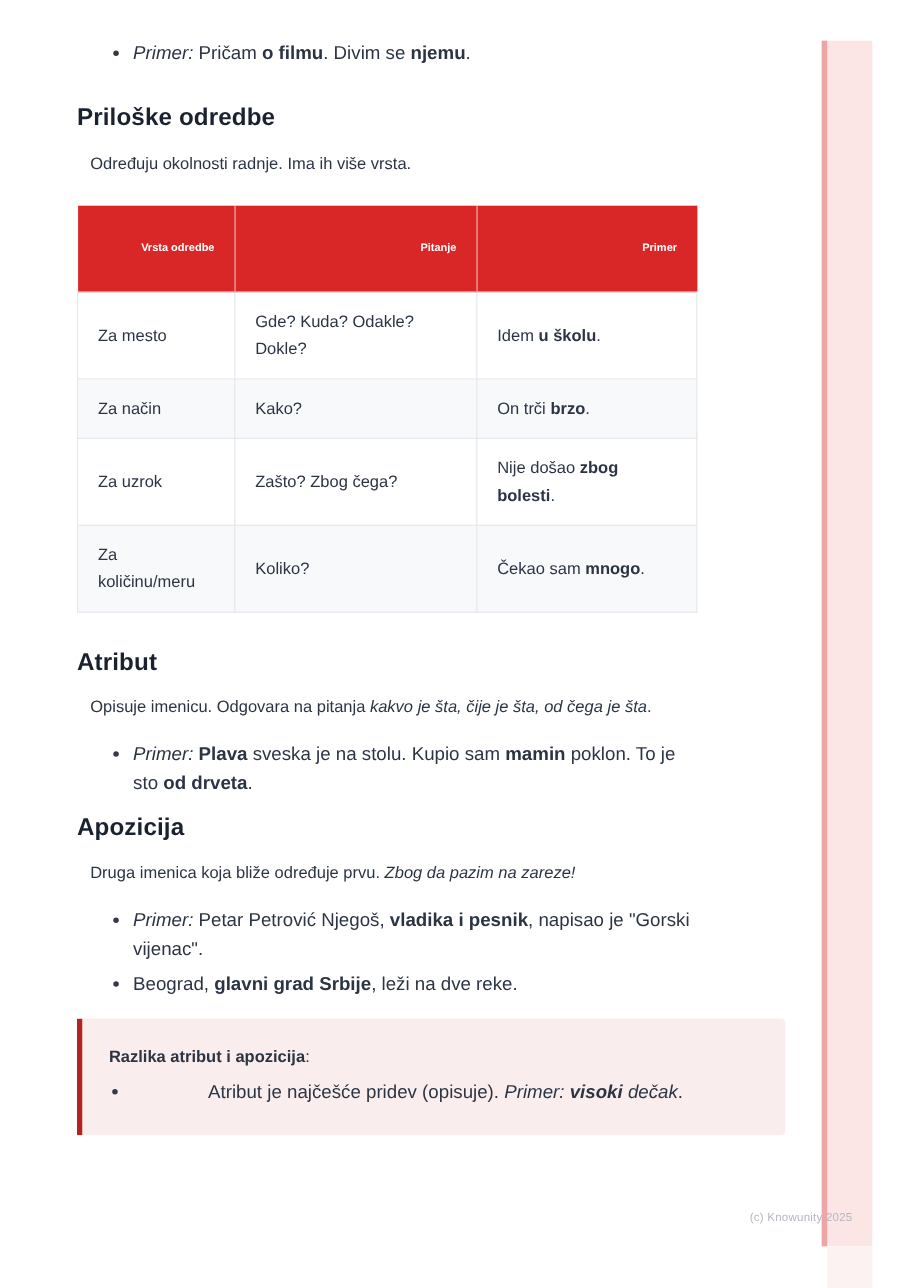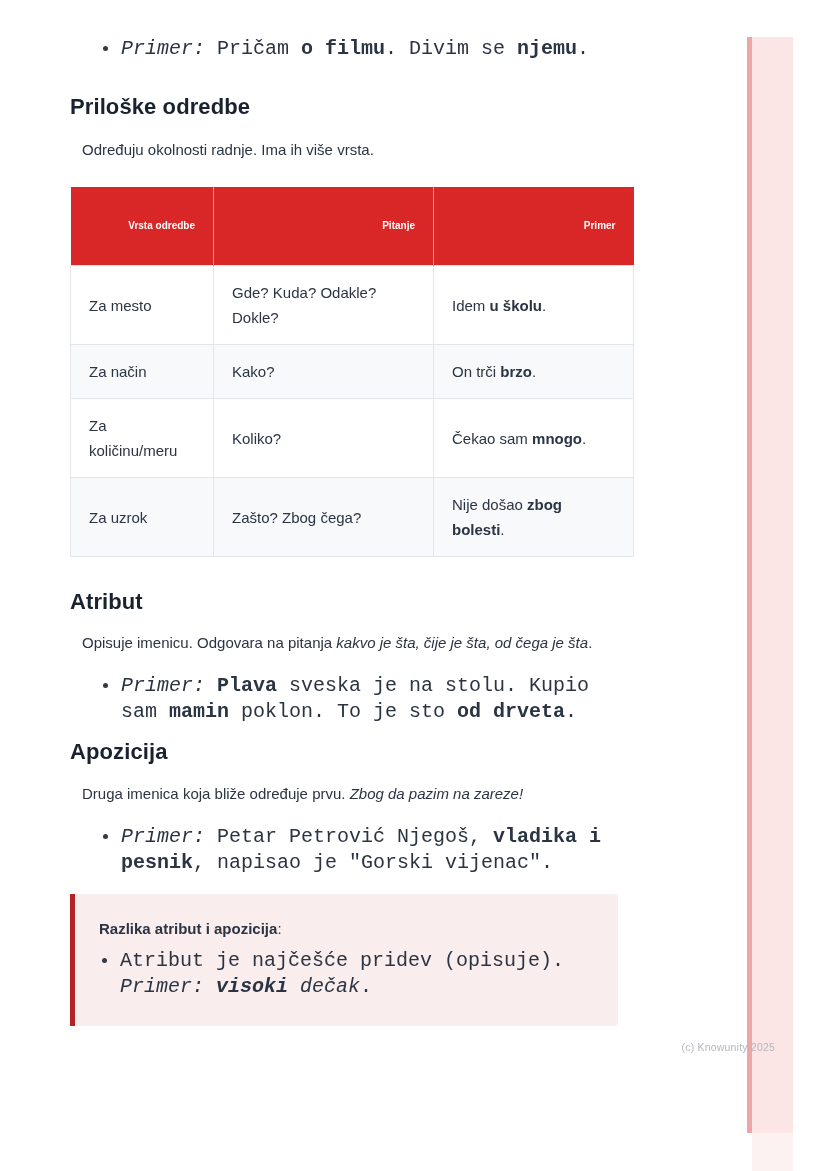--- a/index.html
+++ b/index.html
@@ -28,46 +28,46 @@
 
   .content{position:absolute;left:70px;top:0;width:564px;z-index:2;}
 
   h2{margin:0;font-size:22px;line-height:26px;font-weight:700;color:var(--text-heading);letter-spacing:.1px;}
   p{margin:12px;font-size:15px;line-height:24px;color:var(--text-body);}
 
   .mt36{margin-top:36px;}.mt32{margin-top:32px;}.mt27{margin-top:14px;}
   .mt25{margin-top:25px;}.mt18{margin-top:18px;}.mt17{margin-top:17px;}.mt16{margin-top:16px;}
 
   ul{margin:0;padding:0;list-style:none;}
-  .bullets li{position:relative;padding-left:51px;font-size:20px;line-height:26px;margin:0 0 6px 0;font-family:Liberation Mono, monospace;}
+  .bullets li{position:relative;padding-left:51px;font-size:17px;line-height:26px;margin:0 0 6px 0;}
   .bullets li:last-child{margin-bottom:0;}
   .bullets li::before{content:"";position:absolute;left:33px;top:10px;width:5px;height:5px;
           border-radius:50%;background:#333a45;}
 
   .b{font-weight:700;}
   .i{font-style:italic;}
   .bi{font-weight:700;font-style:italic;}
 
   table{border-collapse:collapse;table-layout:fixed;width:563px;}
   thead th{background:var(--accent-red);color:#ffffff;font-weight:700;font-size:10px;
           text-align:right;padding:27px 18px;line-height:24px;
           border-right:1px solid rgba(255,255,255,.5);}
   thead th:last-child{border-right:none;}
   tbody td{border:1px solid var(--table-border);padding:14px 18px;font-size:15px;
           line-height:25px;vertical-align:middle;color:var(--text-body);background:#ffffff;}
   tbody tr:nth-child(even) td{background:var(--row-alt);}
 
   .callout{background:var(--callout-bg);border-left:5px solid var(--callout-border);
-          border-radius:0 4px 4px 0;box-sizing:border-box;width:548px;
+          border-radius:0 4px 4px 0;box-sizing:border-box;width:644px;
           padding:22px 24px 16px 24px;}
   .callout-title{font-size:15px;line-height:26px;margin:0 0 6px 0;}
-  .callout .bullets li{padding-left:21px;margin-bottom:10px;}
+  .callout .bullets li{padding-left:21px;margin-bottom:10px;text-align:center;}
   .callout .bullets li::before{left:3px;}
 
-  .footer{position:absolute;top:1040px;right:53px;font-size:10.5px;line-height:14px;
+  .footer{position:absolute;top:1100px;right:53px;font-size:10.5px;line-height:14px;
           color:var(--footer-gray);z-index:3;letter-spacing:.2px;}
 </style>
 </head>
 <body>
 
 <div class="page">
 
   <div class="stripe"></div>
   <div class="stripe-faint"></div>
 
@@ -98,42 +98,43 @@
             <td>Za mesto</td>
             <td>Gde? Kuda? Odakle? Dokle?</td>
             <td><span class="">Idem </span><span class="b">u školu</span><span class="">.</span></td>
           </tr>
           <tr>
             <td>Za način</td>
             <td>Kako?</td>
             <td><span class="">On trči </span><span class="b">brzo</span><span class="">.</span></td>
           </tr>
           <tr>
+            <td>Za uzrok</td>
+            <td>Zašto? Zbog čega?</td>
+            <td><span class="">Nije došao </span><span class="b">zbog bolesti</span><span class="">.</span></td>
+          </tr>
+          <tr>
             <td>Za količinu/meru</td>
             <td>Koliko?</td>
             <td><span class="">Čekao sam </span><span class="b">mnogo</span><span class="">.</span></td>
-          </tr>
-          <tr>
-            <td>Za uzrok</td>
-            <td>Zašto? Zbog čega?</td>
-            <td><span class="">Nije došao </span><span class="b">zbog bolesti</span><span class="">.</span></td>
           </tr>
         </tbody>
     </table>
 
     <h2 class="mt32">Atribut</h2>
     <p class="mt16"><span class="">Opisuje imenicu. Odgovara na pitanja </span><span class="i">kakvo je šta, čije je šta, od čega je šta</span><span class="">.</span></p>
     <ul class="bullets mt18">
         <li><span class="i">Primer:</span><span class=""> </span><span class="b">Plava</span><span class=""> sveska je na stolu. Kupio sam </span><span class="b">mamin</span><span class=""> poklon. To je sto </span><span class="b">od drveta</span><span class="">.</span></li>
       </ul>
 
     <h2 class="mt27">Apozicija</h2>
     <p class="mt17"><span class="">Druga imenica koja bliže određuje prvu. </span><span class="i">Zbog da pazim na zareze!</span></p>
     <ul class="bullets mt18">
         <li><span class="i">Primer:</span><span class=""> Petar Petrović Njegoš, </span><span class="b">vladika i pesnik</span><span class="">, napisao je "Gorski vijenac".</span></li>
+        <li><span class="">Beograd, </span><span class="b">glavni grad Srbije</span><span class="">, leži na dve reke.</span></li>
       </ul>
 
     <aside class="callout mt18">
       <p class="callout-title"><span class="b">Razlika atribut i apozicija</span><span class="">:</span></p>
       <ul class="bullets">
           <li><span class="">Atribut je najčešće pridev (opisuje). </span><span class="i">Primer:</span><span class=""> </span><span class="bi">visoki</span><span class="i"> dečak</span><span class="">.</span></li>
         </ul>
     </aside>
 
   </main>

